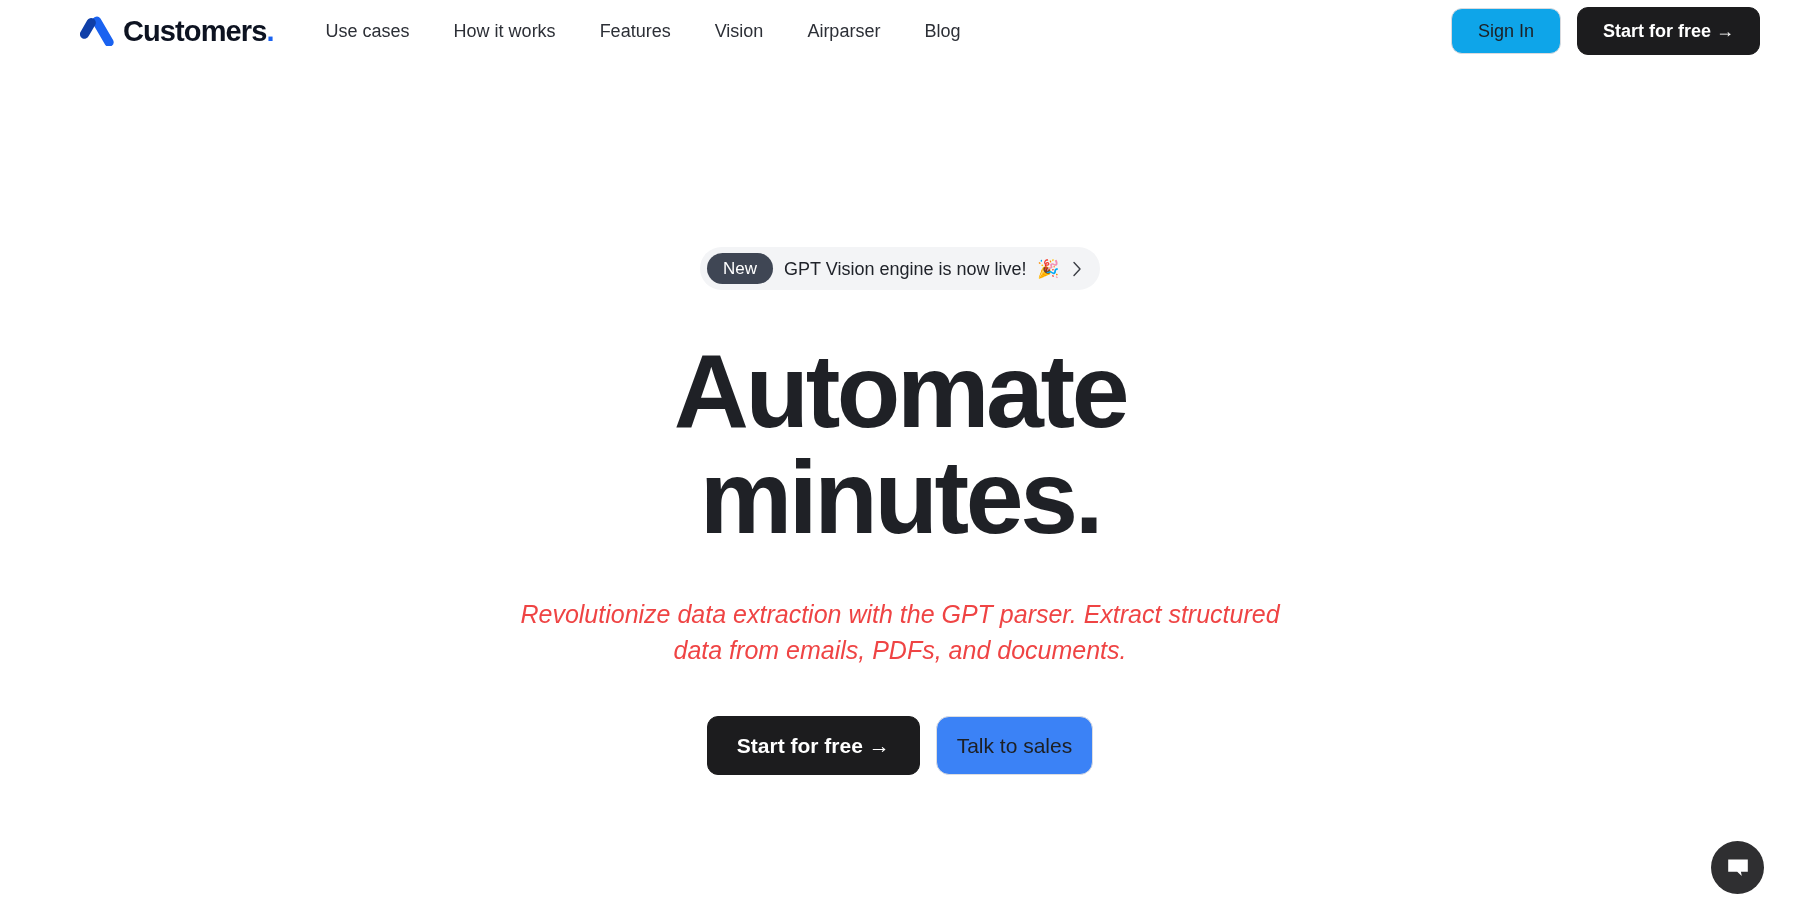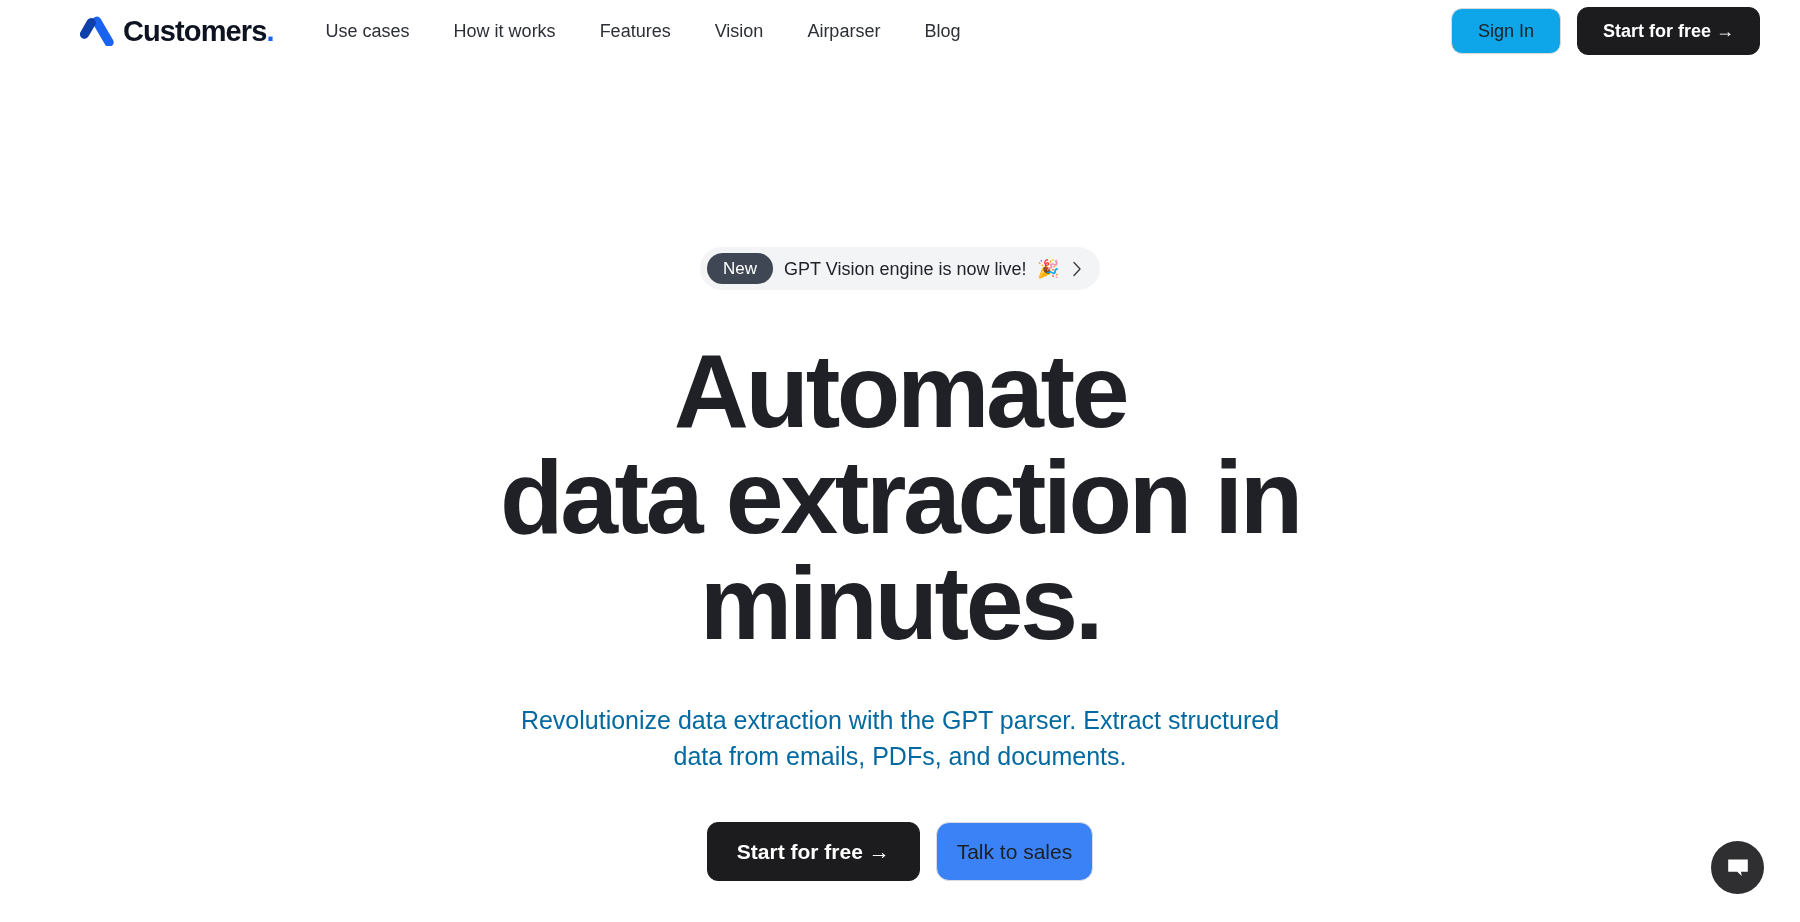--- a/index.html
+++ b/index.html
@@ -134,22 +134,23 @@
     color:#1f2126;
     max-width:1100px;
   }
   .headline-line { display:block; }
 
   .subhead {
     margin-top:47px;
     text-align:center;
     font-size:25px;
     line-height:1.42;
-    color:#0369a1;
+    color:#ef4444;
     max-width:790px;
+    font-style:italic;
   }
 
   .cta-row {
     margin-top:48px;
     display:flex;
     align-items:center;
     gap:16px;
   }
   .btn-cta-dark {
     background:#1c1c1e;
@@ -227,21 +228,20 @@
     <span class="announce-emoji">🎉</span>
     <span>
       <svg class="announce-chevron" viewBox="0 0 10 16" fill="none" xmlns="http://www.w3.org/2000/svg">
         <path d="M2 1.5 L8 8 L2 14.5" stroke="#3a3d44" stroke-width="1.4" stroke-linecap="round" stroke-linejoin="round"></path>
       </svg>
     </span>
   </a>
 
   <h1 class="headline">
     <span class="headline-line">Automate</span>
-    <span class="headline-line">data extraction in</span>
     <span class="headline-line">minutes.</span>
   </h1>
 
   <p class="subhead">Revolutionize data extraction with the GPT parser. Extract structured data from emails, PDFs, and documents.</p>
 
   <div class="cta-row">
     <button class="btn btn-cta-dark">Start for free →</button>
     <button class="btn btn-cta-outline">Talk to sales</button>
   </div>
 

